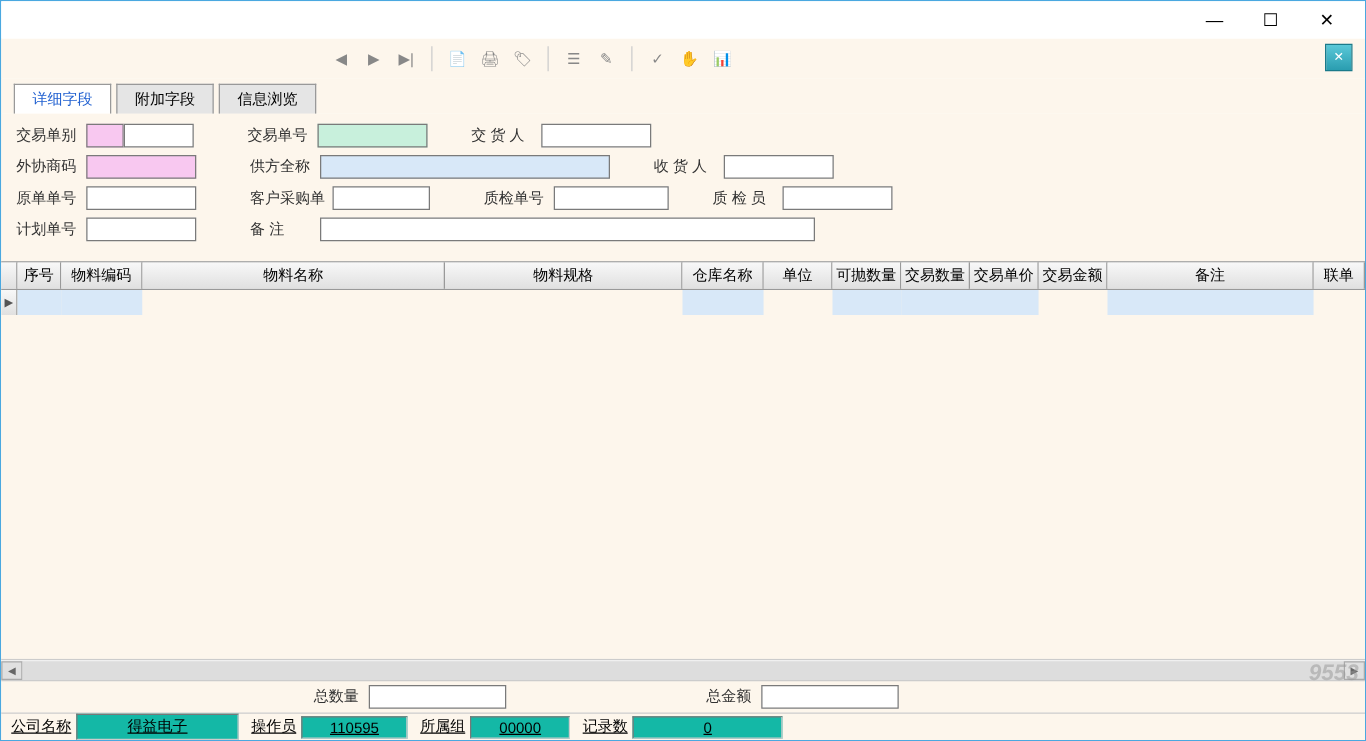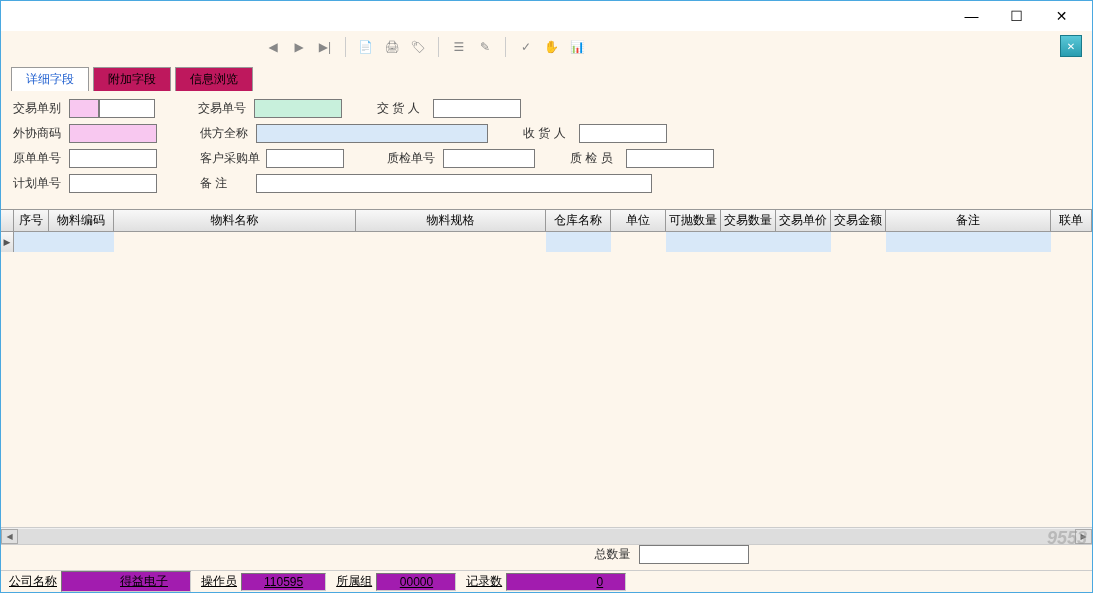--- a/index.html
+++ b/index.html
@@ -5,46 +5,46 @@
 * { box-sizing: border-box; margin: 0; padding: 0; }
 body { font-family: "Microsoft YaHei", SimSun, Arial, sans-serif; font-size: 12px; background: #fff; overflow: hidden; }
 .window { width: 1093px; height: 593px; border: 1px solid #4aa8e0; background: #fff; display: flex; flex-direction: column; }
 .titlebar { height: 30px; background: #fff; display: flex; justify-content: flex-end; align-items: center; padding-right: 8px; border-bottom: 1px solid transparent; }
 .win-btn { width: 45px; height: 28px; display: flex; align-items: center; justify-content: center; cursor: pointer; font-size: 14px; }
 .toolbar { height: 32px; background: #fdf6ec; display: flex; align-items: center; padding-left: 260px; gap: 2px; position: relative; }
 .tb-icon { width: 24px; height: 24px; display: flex; align-items: center; justify-content: center; color: #888; cursor: pointer; }
 .tb-sep { width: 1px; height: 20px; background: #ccc; margin: 0 6px; }
 .tb-right { position: absolute; right: 10px; top: 4px; width: 22px; height: 22px; background: linear-gradient(#5ac8d8, #2a9db0); border: 1px solid #1a7a8a; cursor: pointer; display:flex;align-items:center;justify-content:center;color:#fff;font-size:10px; }
 .tabs { display: flex; background: #fdf6ec; padding-left: 10px; padding-top: 4px; }
-.tab { padding: 3px 14px; border: 1px solid #999; background: #be185d; margin-right: 4px; cursor: pointer; font-size: 12px; border-bottom: none; }
+.tab { padding: 3px 14px; border: 1px solid #999; background: #e5e5e5; margin-right: 4px; cursor: pointer; font-size: 12px; border-bottom: none; }
 .tab.active { background: #fff; color: #2060d0; }
 .form-area { background: #fdf6ec; padding: 8px 12px 10px 12px; }
 .form-row { display: flex; align-items: flex-end; margin-bottom: 6px; gap: 15px; }
 .fld { display: flex; align-items: center; }
 .lbl { color: #333; margin-right: 4px; white-space: nowrap; text-align: left; }
 .inp { height: 19px; border: 1px solid #7a7a7a; background: #fff; padding: 0 2px; font-size: 12px; }
 .inp.pink { background: #f8c8f0; }
 .inp.green { background: #c8f0dc; }
 .inp.pink2 { background: #ecd4ec; }
 .inp.blue { background: #d8e8f8; }
 .dd-btn { width: 16px; height: 19px; border: 1px solid #7a7a7a; border-left: none; background: #e8e8e8; display: flex; align-items: center; justify-content: center; font-size: 8px; color: #555; cursor: pointer; }
 .grid-area { flex: 1; display: flex; flex-direction: column; background: #fdf6ec; min-height: 0; justify-content: center; }
 .grid-hdr { display: flex; background: #e8e8e8; border-top: 1px solid #999; border-bottom: 1px solid #999; }
 .gh { border-right: 1px solid #999; padding: 2px 2px; text-align: center; font-size: 12px; background: linear-gradient(#f8f8f8,#e0e0e0); white-space: nowrap; overflow: hidden; }
 .grid-body { flex: 1; overflow: auto; background: #fdf6ec; position: relative; }
 .data-row { display: flex; height: 20px; }
 .cell { border-right: 1px solid transparent; height: 20px; }
 .hscroll { height: 17px; background: #f0f0f0; border-top: 1px solid #ccc; display:flex;align-items:center; }
 .hscroll-btn { width: 17px; height: 15px; background: #e0e0e0; border: 1px solid #aaa; font-size:8px;display:flex;align-items:center;justify-content:center;color:#666;cursor:pointer; }
 .hscroll-thumb { flex:1; height:15px; background: #ddd; }
-.totals { height: 26px; background: #fdf6ec; display: flex; align-items: center; padding-left: 250px; border-top: 1px solid #ccc; gap: 160px; flex-direction: column; }
+.totals { height: 26px; background: #fdf6ec; display: flex; align-items: center; padding-left: 250px; border-top: 1px solid #ccc; gap: 160px; }
 .tot-fld { display: flex; align-items: center; }
 .status { height: 22px; background: #fdf6ec; display: flex; align-items: center; border-top: 1px solid #ccc; padding-left: 4px; text-decoration: underline; }
 .st-lbl { padding: 0 4px; }
-.st-val { border: 1px inset #ccc; padding: 1px 22px; background: #a21caf; text-align: right; min-width: 80px; }
+.st-val { border: 1px inset #ccc; padding: 1px 22px; background: #14b8a6; text-align: center; min-width: 80px; }
 .watermark { position: absolute; right: 6px; bottom: 44px; color: rgba(150,150,150,0.5); font-style: italic; font-size: 18px; font-weight: bold; pointer-events: none; }
 .arrow-cell { width: 13px; background: linear-gradient(#f8f8f8,#e0e0e0); border-right:1px solid #999; display:flex;align-items:center;justify-content:center;font-size:9px;color:#555; }
 </style>
 </head>
 <body>
 
 <div class="window">
   <div class="titlebar">
     <div class="win-btn">—</div>
     <div class="win-btn">☐</div>

